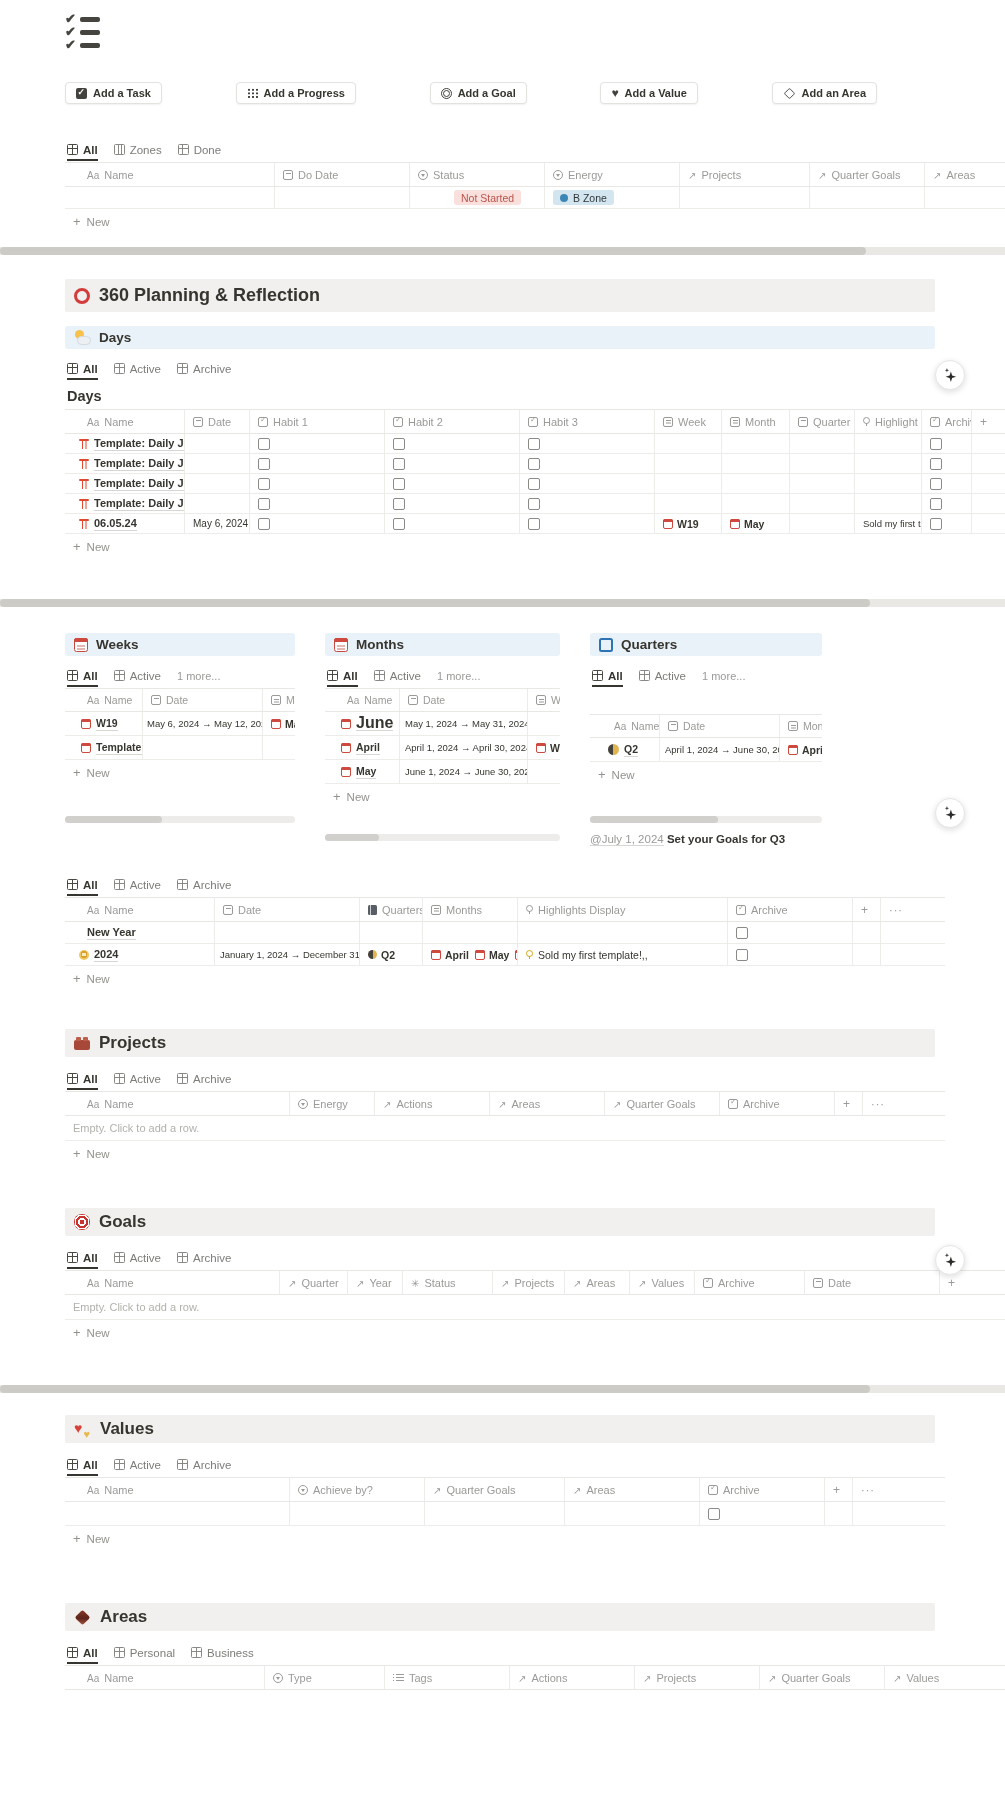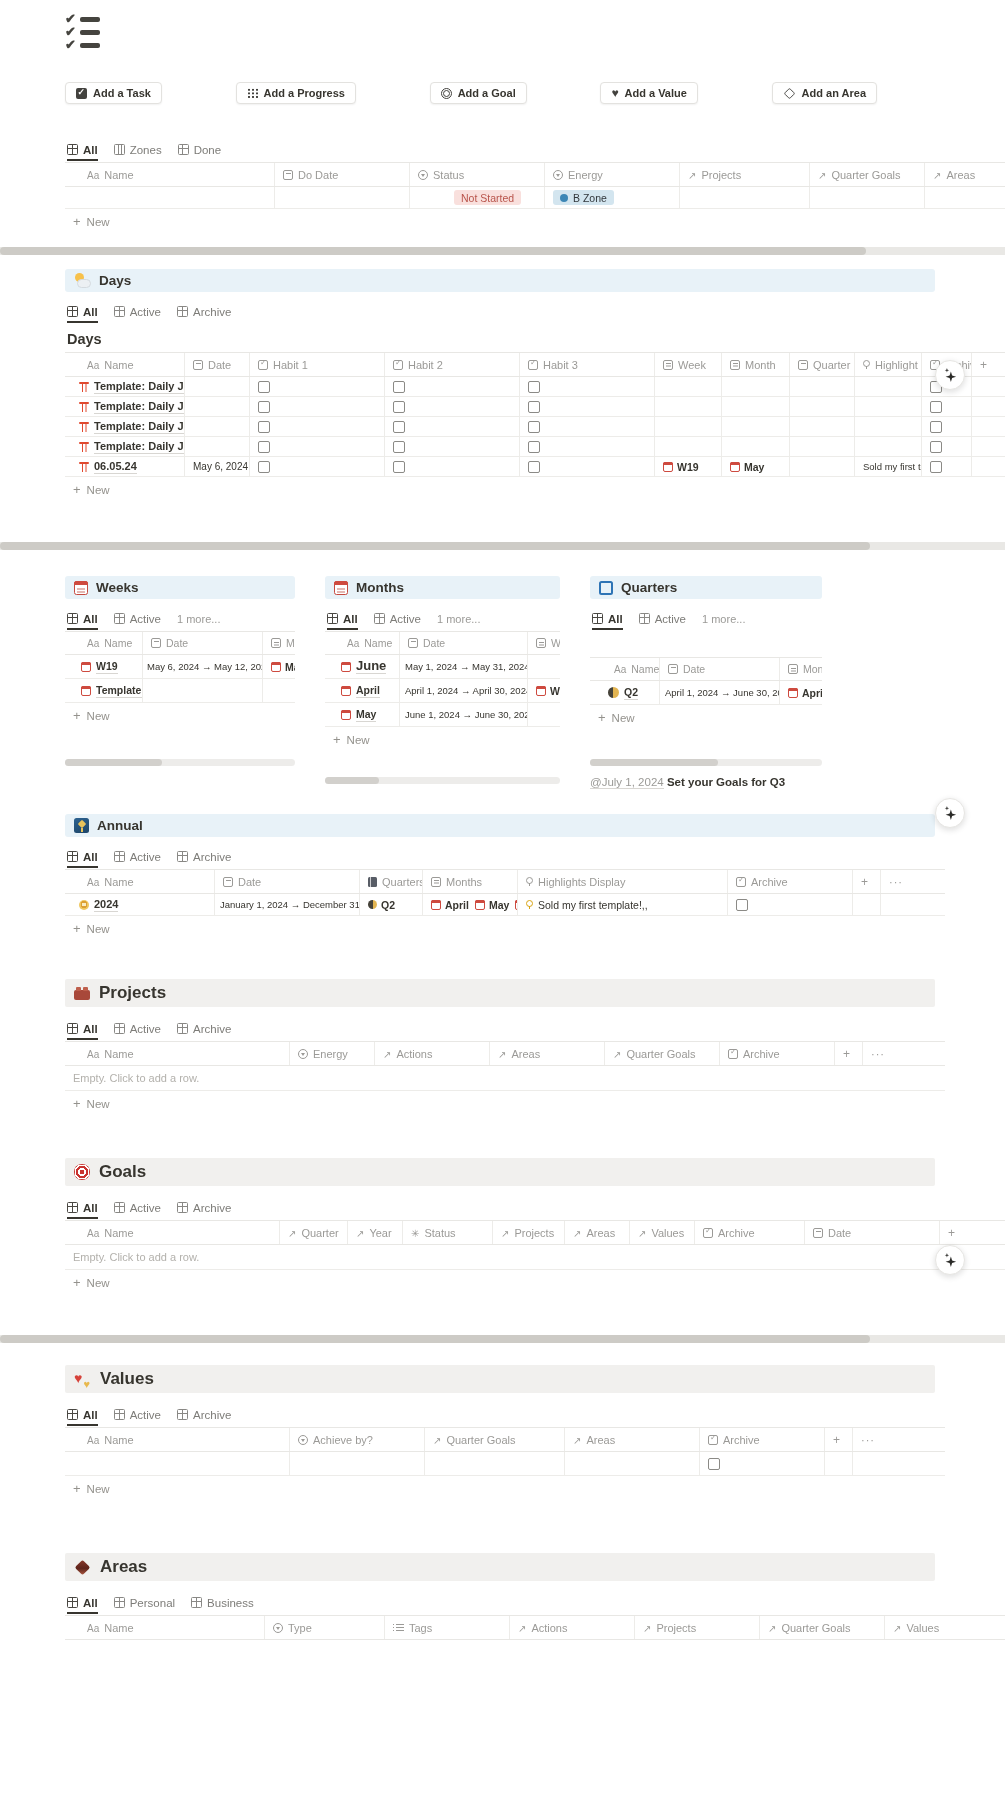--- a/index.html
+++ b/index.html
@@ -257,20 +257,24 @@
           <span class="pl"></span>
           <span>New</span>
         </div>
     </div>
   </div>
 
   <div class="hscroll" style="margin-top:13px">
       <div class="thumb" style="width:866px"></div>
     </div>
 
+  <div class="hbar big" style="margin-top:24px">
+    <span class="big-ring"></span>
+    <span class="htxt">360 Planning &amp; Reflection</span>
+  </div>
 
   <div class="sect" style="margin-top:14px">
     <div class="callout">
       <span class="big-sun"></span>
       <span class="ctxt">Days</span>
     </div>
     <div class="tabs">
       <div class="tab active">
           <span class="i-tbl"></span>
           <span class="lbl">All</span>
@@ -564,21 +568,21 @@
               <span>Date</span>
             </div>
           <div class="th" style="width:32px">
               <span class="i-calm"></span>
               <span>Weeks</span>
             </div>
         </div>
         <div class="trow">
           <div class="td" style="width:75px;padding-left:16px">
               <span class="mc"></span>
-              <span class="lnk" style="font-size:13px">June</span>
+              <span class="lnk" style="font-size:16px">June</span>
             </div>
           <div class="td" style="width:128px;font-size:9.5px;padding:0 5px">May 1, 2024 → May 31, 2024</div>
           <div class="td" style="width:32px"></div>
         </div>
         <div class="trow">
           <div class="td" style="width:75px;padding-left:16px">
               <span class="mc"></span>
               <span class="lnk" style="font-size:10.5px">April</span>
             </div>
           <div class="td" style="width:128px;font-size:9.5px;padding:0 5px">April 1, 2024 → April 30, 2024</div>
@@ -660,24 +664,20 @@
           <div class="thumb" style="width:55%"></div>
         </div>
       <div class="reminder">
         <span class="mention">@July 1, 2024</span>
         <span class="rtext">Set your Goals for Q3</span>
       </div>
     </div>
   </div>
 
   <div class="sect" style="margin-top:26px">
-    <div class="callout">
-      <span class="big-annual"></span>
-      <span class="ctxt">Annual</span>
-    </div>
     <div class="tabs">
       <div class="tab active">
           <span class="i-tbl"></span>
           <span class="lbl">All</span>
         </div>
       <div class="tab">
           <span class="i-tbl"></span>
           <span class="lbl">Active</span>
         </div>
       <div class="tab">
@@ -710,20 +710,34 @@
         <div class="th" style="width:125px">
             <span class="i-chk"></span>
             <span>Archive</span>
           </div>
         <div class="th" style="width:28px">
             <span class="i-plus"></span>
           </div>
         <div class="th" style="width:64px;border-right:none">
             <span class="i-dots"></span>
           </div>
+      </div>
+      <div class="trow">
+        <div class="td pad1" style="width:150px">
+            <span class="lnk">New Year</span>
+          </div>
+        <div class="td" style="width:145px"></div>
+        <div class="td" style="width:63px"></div>
+        <div class="td" style="width:95px"></div>
+        <div class="td" style="width:210px"></div>
+        <div class="td" style="width:125px">
+            <span class="cbx"></span>
+          </div>
+        <div class="td" style="width:28px"></div>
+        <div class="td" style="width:64px;border-right:none"></div>
       </div>
       <div class="trow">
         <div class="td pad1" style="width:150px;padding-left:14px">
             <span class="i-medal"></span>
             <span class="lnk">2024</span>
           </div>
         <div class="td" style="width:145px;font-size:9.5px;padding:0 5px">January 1, 2024 → December 31, 2024</div>
         <div class="td" style="width:63px">
             <span class="rel">
               <span class="i-moon" style="width:9px;height:9px"></span>

